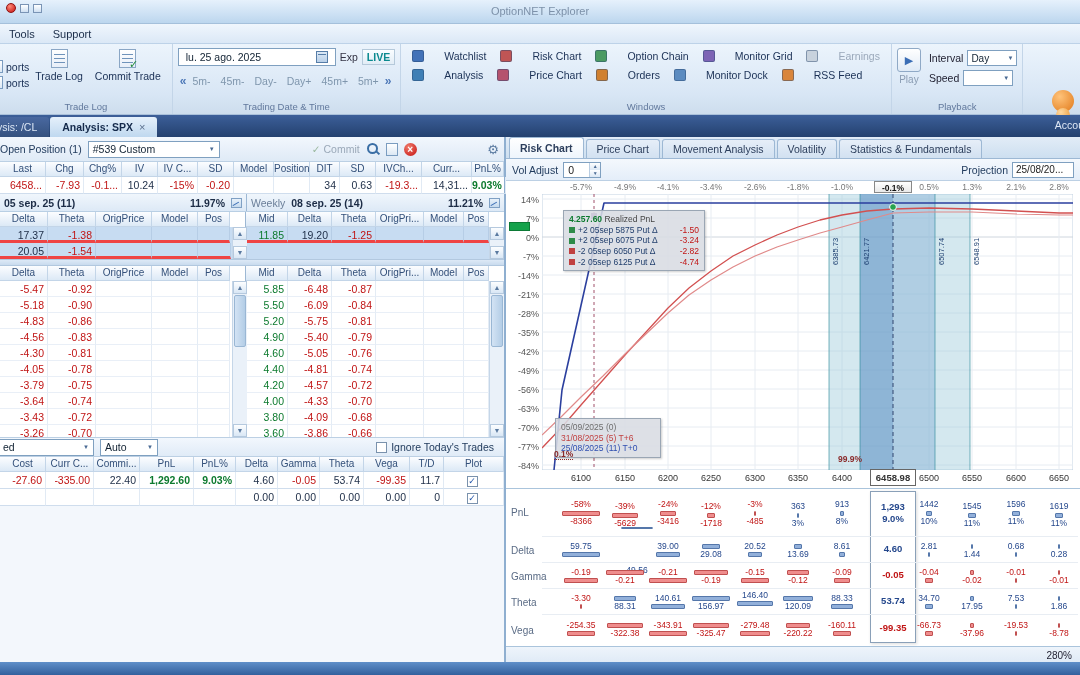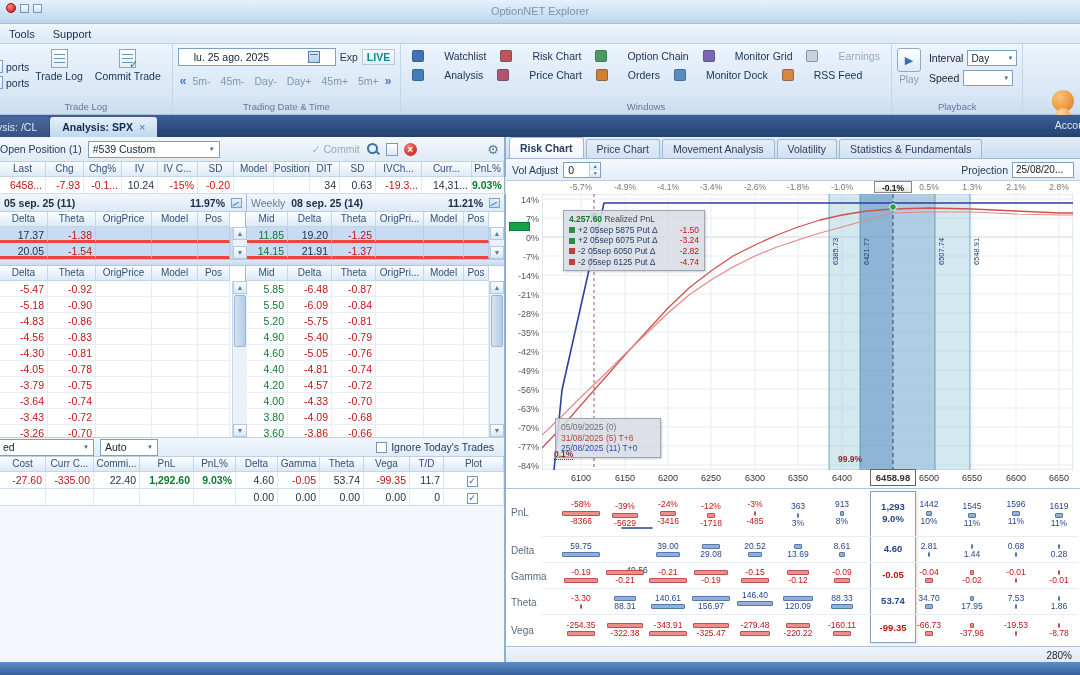--- a/index.html
+++ b/index.html
@@ -22,21 +22,21 @@
 .rg-body{flex:1;display:flex;align-items:flex-start}
 .rg-label{height:13px;text-align:center;color:#61789c;font-size:9.5px}
 .cutcol{display:flex;flex-direction:column;gap:3px;margin-left:-14px;padding-top:14px}
 .cutbtn{display:flex;align-items:center;gap:3px;color:#1a3055;font-size:10.5px}
 .repico{width:12px;height:13px;background:linear-gradient(#fff,#dce8f4);border:1px solid #7a9cc0}
 .bigbtn{display:flex;flex-direction:column;align-items:center;gap:2px;padding:3px 6px;color:#1a3055;font-size:10.5px}
 .sheetico{width:17px;height:19px;background:linear-gradient(#ffffff,#e7eef8);border:1px solid #8aa6c5;position:relative}
 .sheetico::before{content:"";position:absolute;left:2px;right:2px;top:4px;height:1px;background:#6f93bb;box-shadow:0 4px 0 #6f93bb,0 8px 0 #6f93bb}
 .sheetico.commit::after{content:"✓";position:absolute;right:-3px;bottom:-4px;color:#1f8a3a;font-size:11px;font-weight:bold}
 .dt-row{display:flex;align-items:center;gap:4px;margin-top:2px}
-.datebox{width:158px;height:18px;background:#fff;border:1px solid #7fa0c0;display:flex;align-items:center;padding:0 15px;font-size:10.5px;color:#123}
+.datebox{width:158px;height:18px;background:#fff;border:1px solid #7fa0c0;display:flex;align-items:center;padding:0 7px;font-size:10.5px;color:#123}
 .datebox .cal{margin-left:auto;width:12px;height:12px;border:1px solid #567da8;background:linear-gradient(#dce9f6,#b9d0e8);position:relative}
 .datebox .cal::before{content:"";position:absolute;top:2px;left:1px;right:1px;height:1px;background:#567da8}
 .explbl{color:#334;font-size:10.5px}
 .livebox{color:#0b8a8f;font-weight:bold;font-size:10.5px;border:1px solid #b5c9da;background:linear-gradient(#fafdff,#e2edf6);padding:1px 4px}
 .navrow{display:flex;align-items:center;gap:6px;margin-top:8px;padding-left:2px}
 .navarr{color:#4f79b8;font-size:12px;font-weight:bold}
 .navbtn{color:#7f96ad;font-size:10.5px}
 .winrows{display:flex;flex-direction:column;gap:3px;padding-top:2px}
 .winrow{display:flex;gap:2px}
 .winbtn{display:flex;align-items:center;gap:20px;padding:2px 6px;border-radius:2px;color:#1a3055;font-size:10.5px}
@@ -459,28 +459,20 @@
                 <div class="ccell neg">-1.25</div>
                 <div class="ccell"></div>
                 <div class="ccell"></div>
                 <div class="ccell"></div>
               </div>
             </div>
             <div class="crow selrow">
               <div class="chL">
                 <div class="ccell pos2">20.05</div>
                 <div class="ccell neg">-1.54</div>
-                <div class="ccell"></div>
-                <div class="ccell"></div>
-                <div class="ccell"></div>
-              </div>
-              <div class="chR">
-                <div class="ccell mid">14.15</div>
-                <div class="ccell pos2">21.91</div>
-                <div class="ccell neg">-1.37</div>
                 <div class="ccell"></div>
                 <div class="ccell"></div>
                 <div class="ccell"></div>
               </div>
             </div>
           </div>
         <div class="mini-scroll" style="left:232px">
             <div class="varr top">▲</div>
             <div class="varr bot">▼</div>
           </div>

